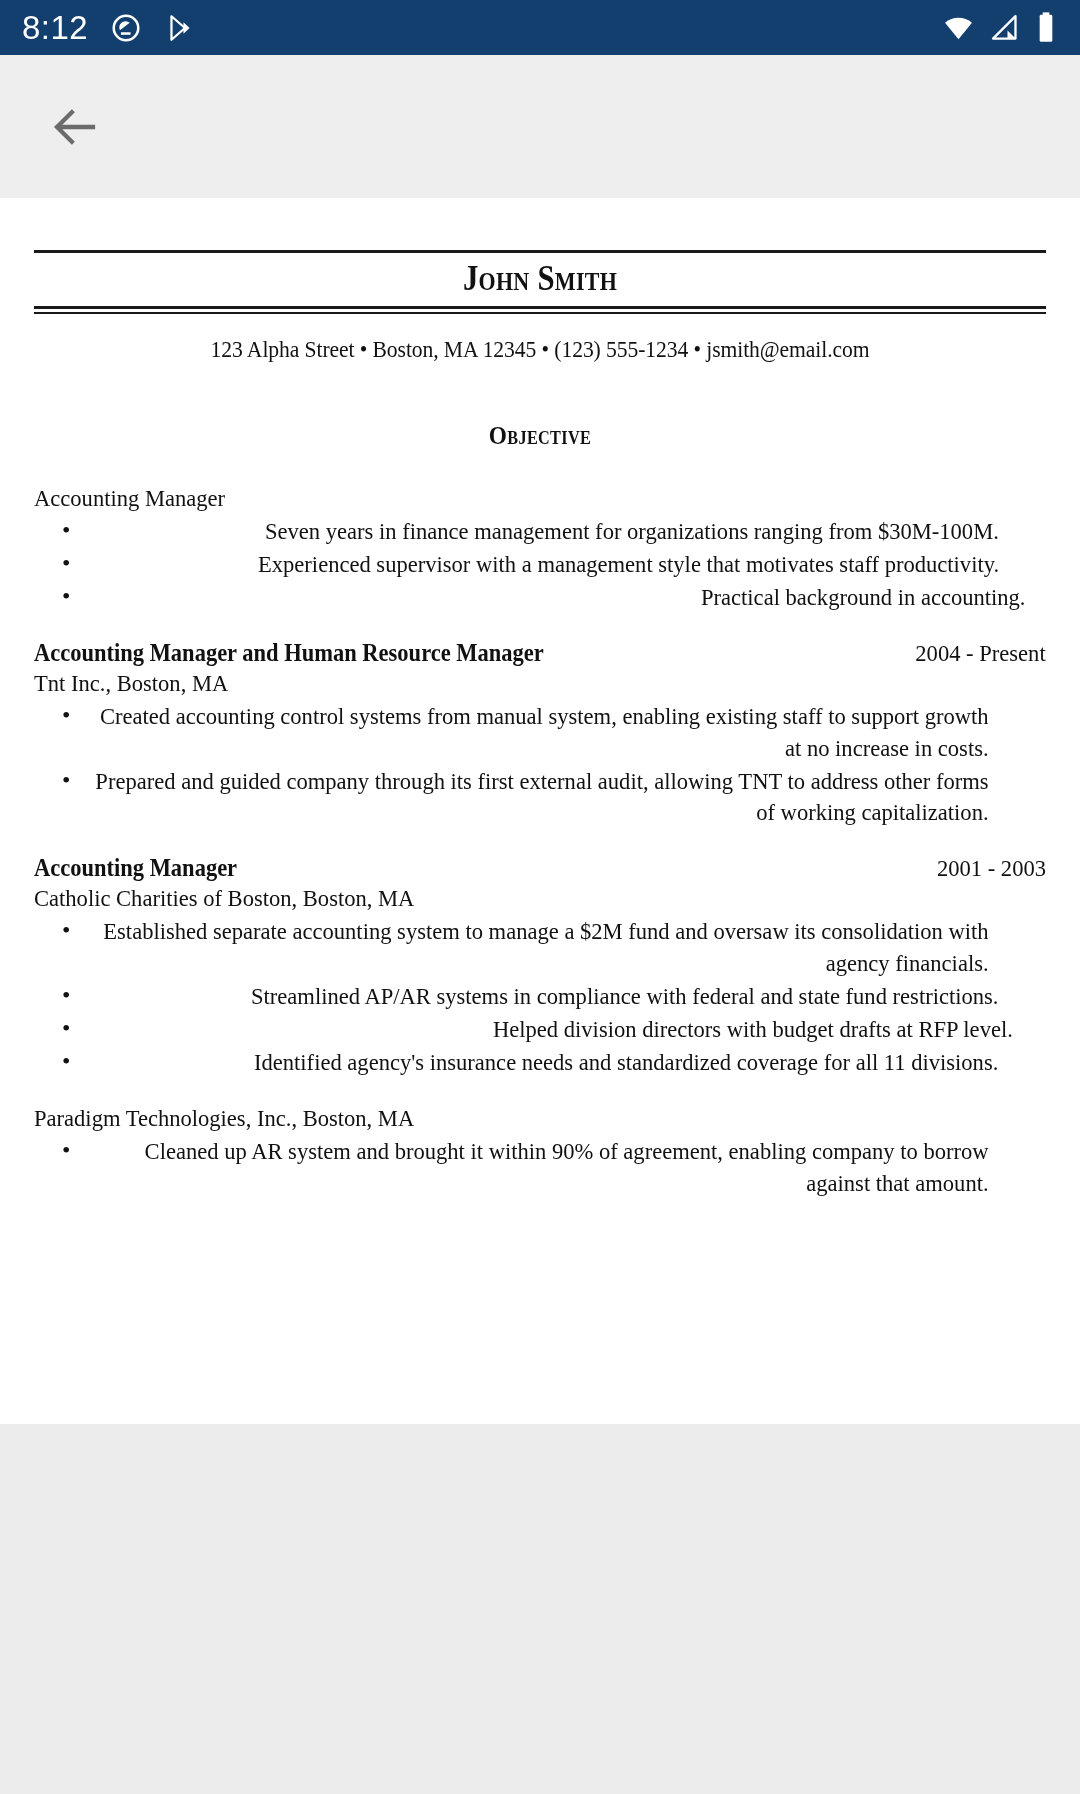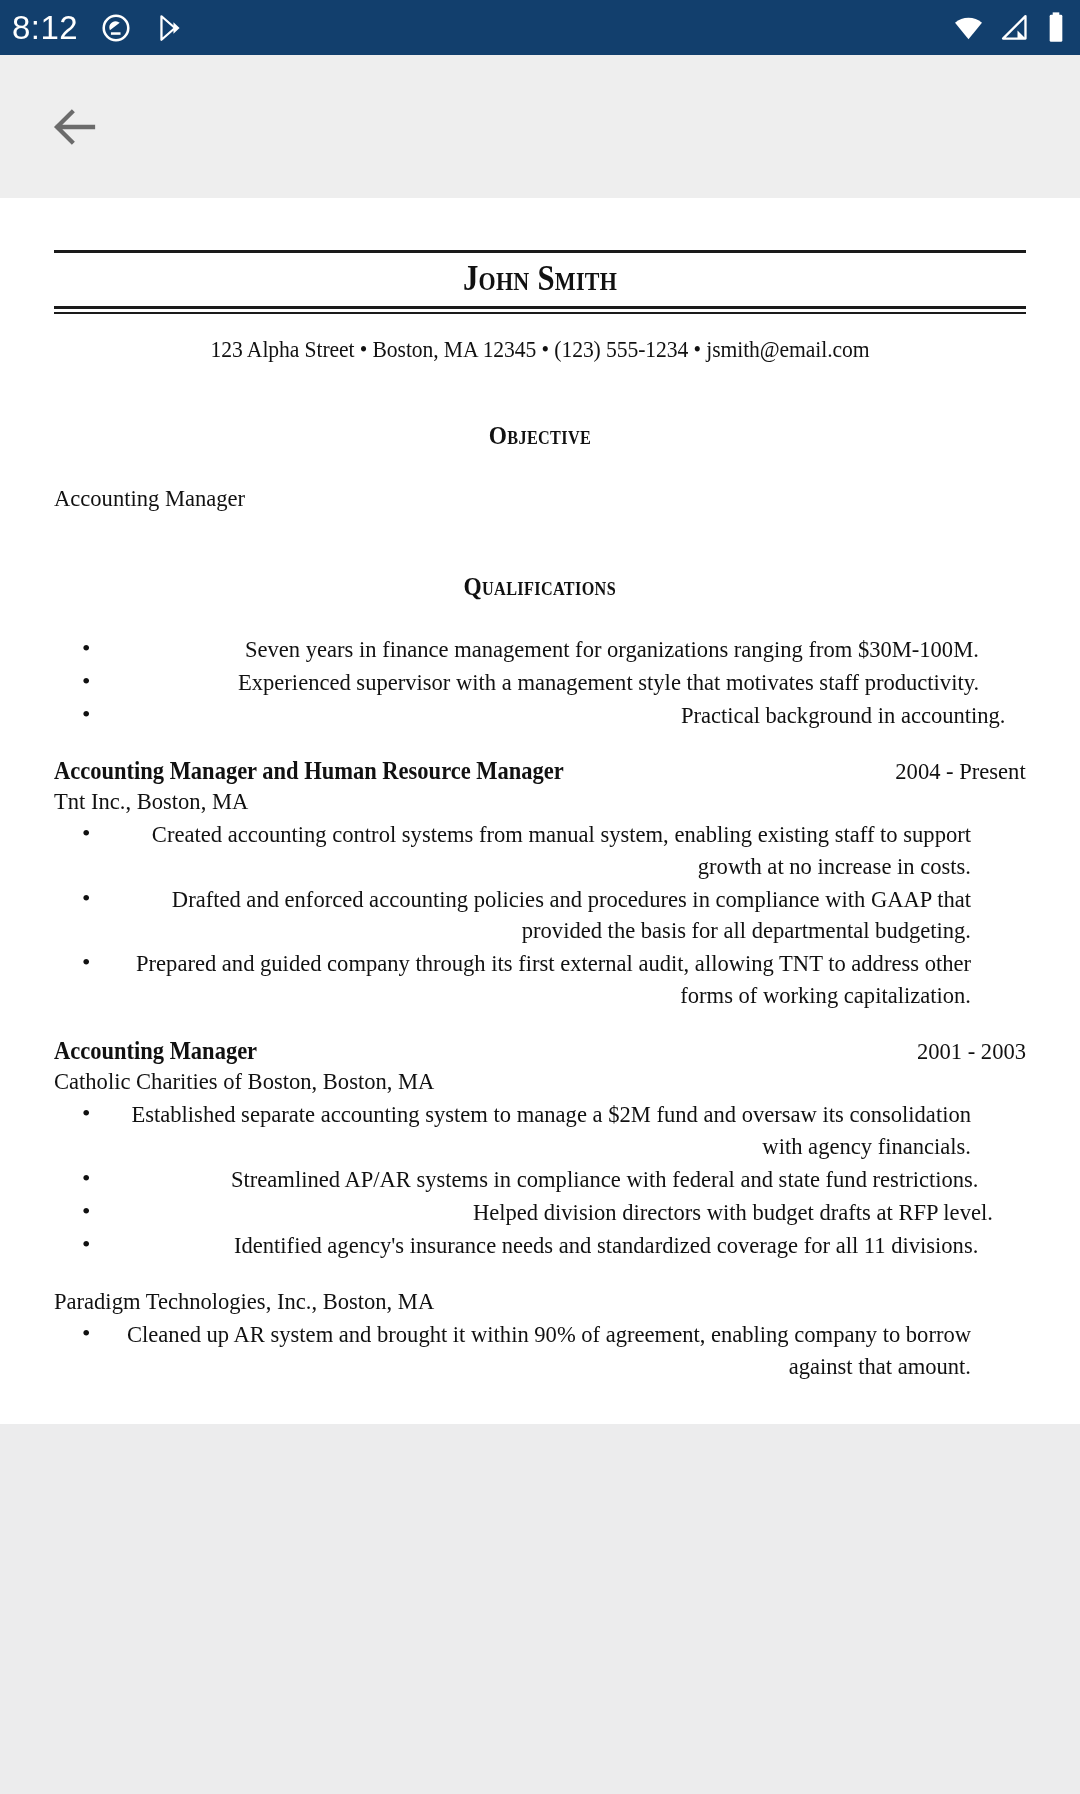--- a/index.html
+++ b/index.html
@@ -13,21 +13,21 @@
     font-family: "Liberation Serif", serif;
     overflow: hidden;
   }
 
   
   .status-bar {
     height: 55px;
     background: #123f6d;
     display: flex;
     align-items: center;
-    padding: 0 12px;
+    padding: 0 22px;
     box-sizing: border-box;
   }
   .status-left {
     display: flex;
     align-items: center;
     gap: 22px;
   }
   .status-clock {
     color: #ffffff;
     font-family: "Liberation Sans", sans-serif;
@@ -59,21 +59,21 @@
     align-items: center;
     justify-content: center;
     cursor: pointer;
   }
 
   
   .doc-page {
     background: #ffffff;
     height: 1226px;
     box-sizing: border-box;
-    padding: 0 54px;
+    padding: 0 34px;
     overflow: hidden;
     font-size: 23.5px;
     color: #111111;
   }
   .doc-scroll {
     padding-top: 52px;
   }
 
   
   .name-block {
@@ -261,41 +261,35 @@
     </div>
     <div class="contact-line">123 Alpha Street • Boston, MA 12345 • (123) 555-1234 • jsmith@email.com</div>
 
     <div class="section-head">
       <span class="rule"></span>
       <span class="label">Objective</span>
       <span class="rule"></span>
     </div>
     <div class="body-line">Accounting Manager</div>
 
-    <div class="section-head">
-      <span class="rule"></span>
-      <span class="label">Qualifications</span>
-      <span class="rule"></span>
-    </div>
     <ul class="bullets">
       <li><span class="txt">Seven years in finance management for organizations ranging from $30M-100M.</span></li>
       <li><span class="txt">Experienced supervisor with a management style that motivates staff productivity.</span></li>
       <li><span class="txt">Practical background in accounting.</span></li>
     </ul>
 
 
     <div class="job">
       <div class="job-head">
         <span class="job-title">Accounting Manager and Human Resource Manager</span>
         <span class="job-dates">2004 - Present</span>
       </div>
       <div class="job-company">Tnt Inc., Boston, MA</div>
       <ul class="bullets">
         <li><span class="txt">Created accounting control systems from manual system, enabling existing staff to support growth at no increase in costs.</span></li>
-        <li><span class="txt">Drafted and enforced accounting policies and procedures in compliance with GAAP that provided the basis for all departmental budgeting.</span></li>
         <li><span class="txt">Prepared and guided company through its first external audit, allowing TNT to address other forms of working capitalization.</span></li>
       </ul>
     </div>
 
     <div class="job">
       <div class="job-head">
         <span class="job-title">Accounting Manager</span>
         <span class="job-dates">2001 - 2003</span>
       </div>
       <div class="job-company">Catholic Charities of Boston, Boston, MA</div>

